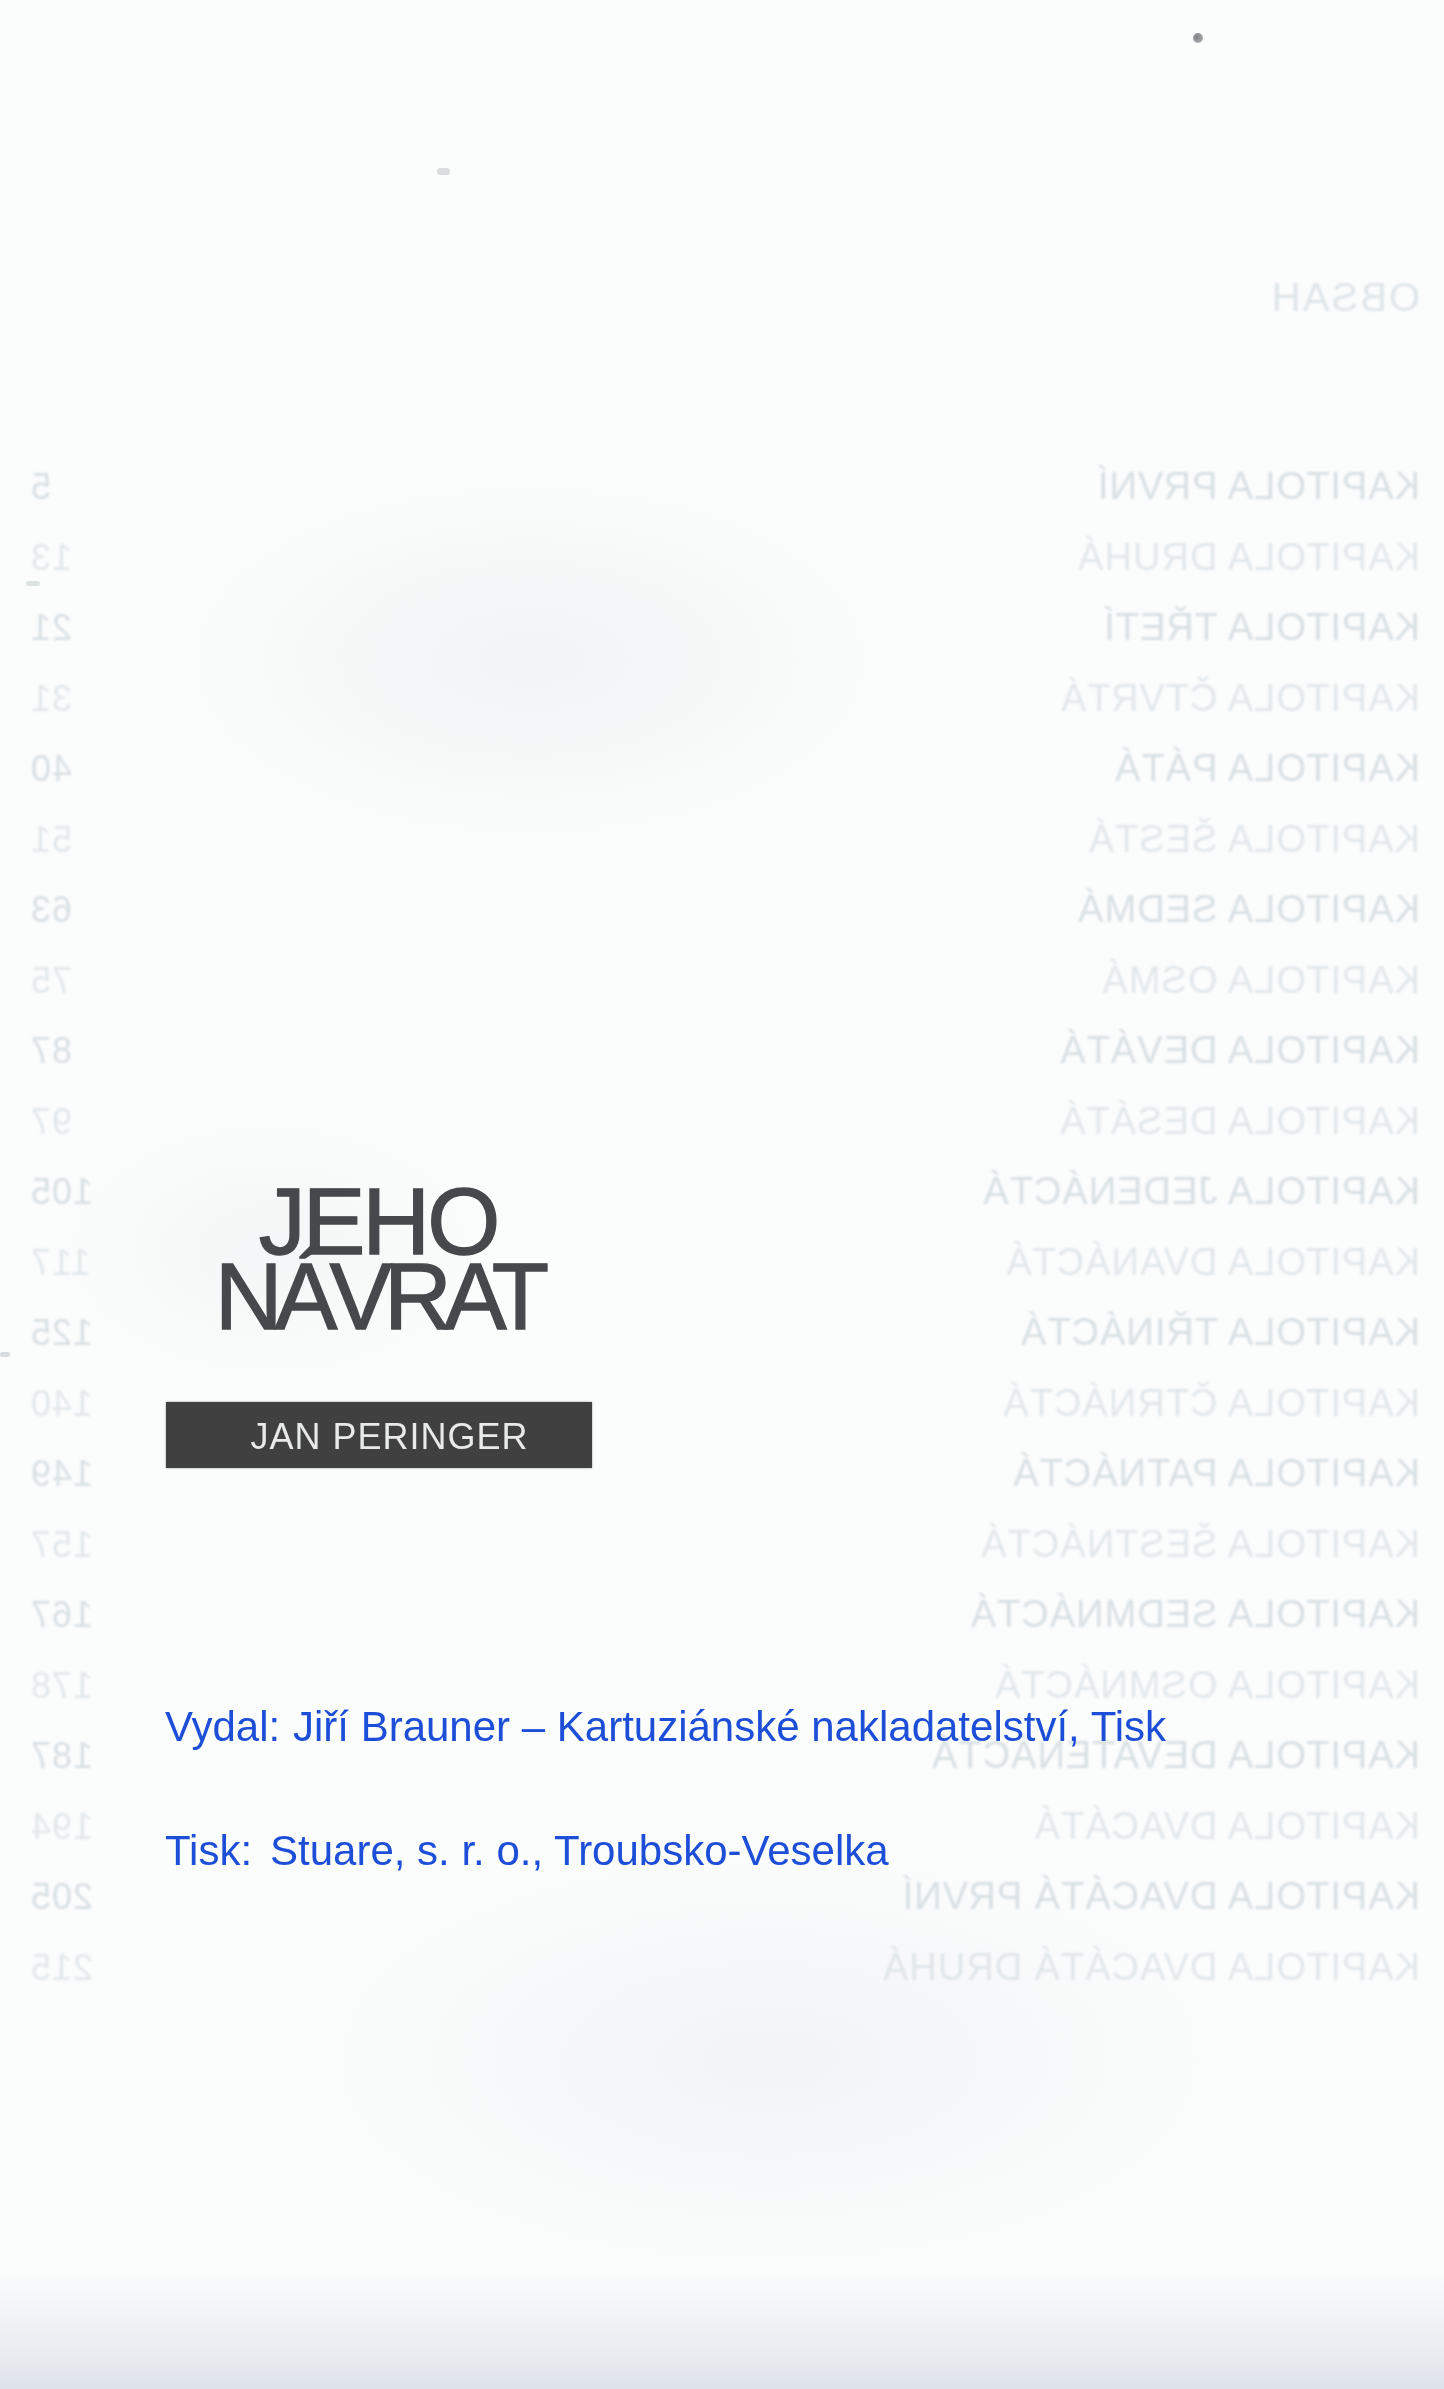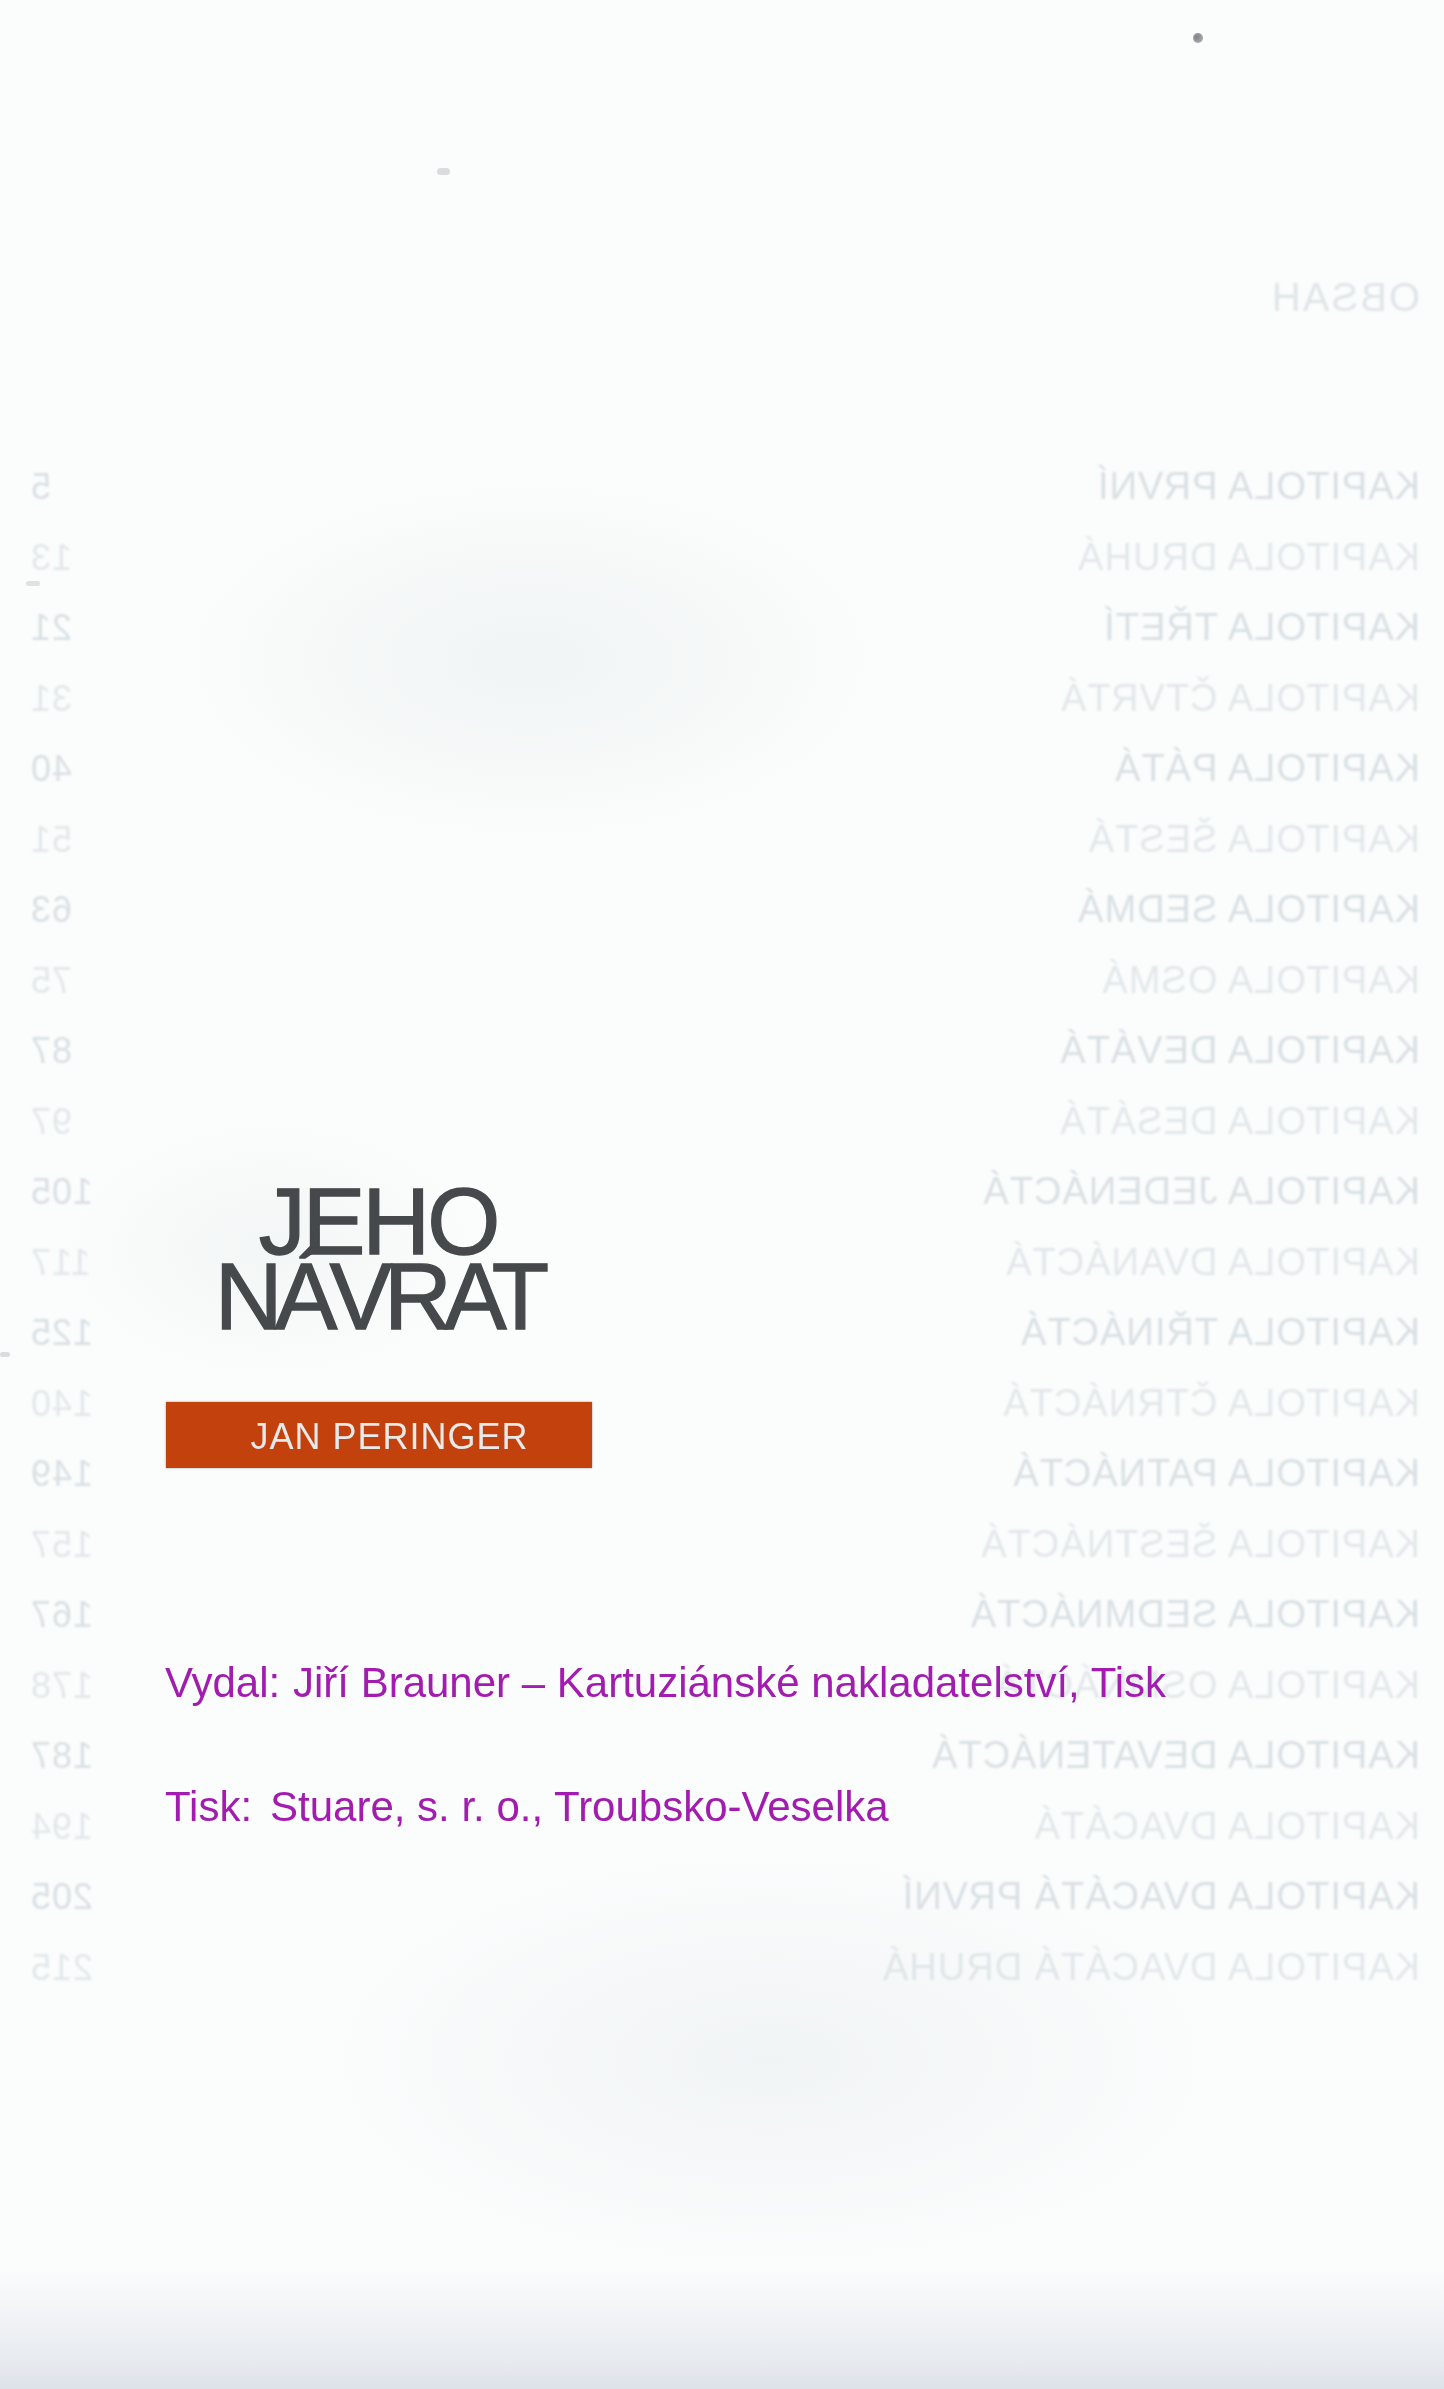--- a/index.html
+++ b/index.html
@@ -48,31 +48,31 @@
   .logo{position:absolute;left:163px;top:1184px;width:430px;text-align:center;}
   .logo-line{
     display:block;height:75px;line-height:75px;font-size:94px;color:#46494b;
     white-space:nowrap;
   }
   .logo-line.l1{letter-spacing:-3px;-webkit-text-stroke:1.3px #46494b;}
   .logo-line.l2{letter-spacing:-5px;font-weight:700;}
   .logo-line.l3{letter-spacing:-8px;-webkit-text-stroke:1.3px #46494b;}
   .author-bar{
     position:absolute;left:3px;top:218px;width:426px;height:66px;
-    background:#c2410c;
+    background:#404040;
     box-shadow:0 0 2px rgba(89,93,95,.6);
   }
   .author-bar .author-name{
     display:block;padding:10px 0 0 21px;
     font-size:36px;line-height:50px;letter-spacing:1px;color:#e8e9e9;
     white-space:nowrap;
   }
 
   
-  .colophon-line{position:absolute;color:#a21caf;font-size:42px;line-height:46px;white-space:nowrap;}
+  .colophon-line{position:absolute;color:#1d4ed8;font-size:42px;line-height:46px;white-space:nowrap;margin-top:44px;}
   .lbl-vydal{left:165px;top:1660px;}
   .pub-block{left:293px;top:1660px;}
   .lbl-tisk{left:165px;top:1784px;}
   .printer-block{left:270px;top:1784px;}
 </style>
 </head>
 <body>
 
 <div class="mottle m1"></div>
 <div class="mottle m2"></div>

